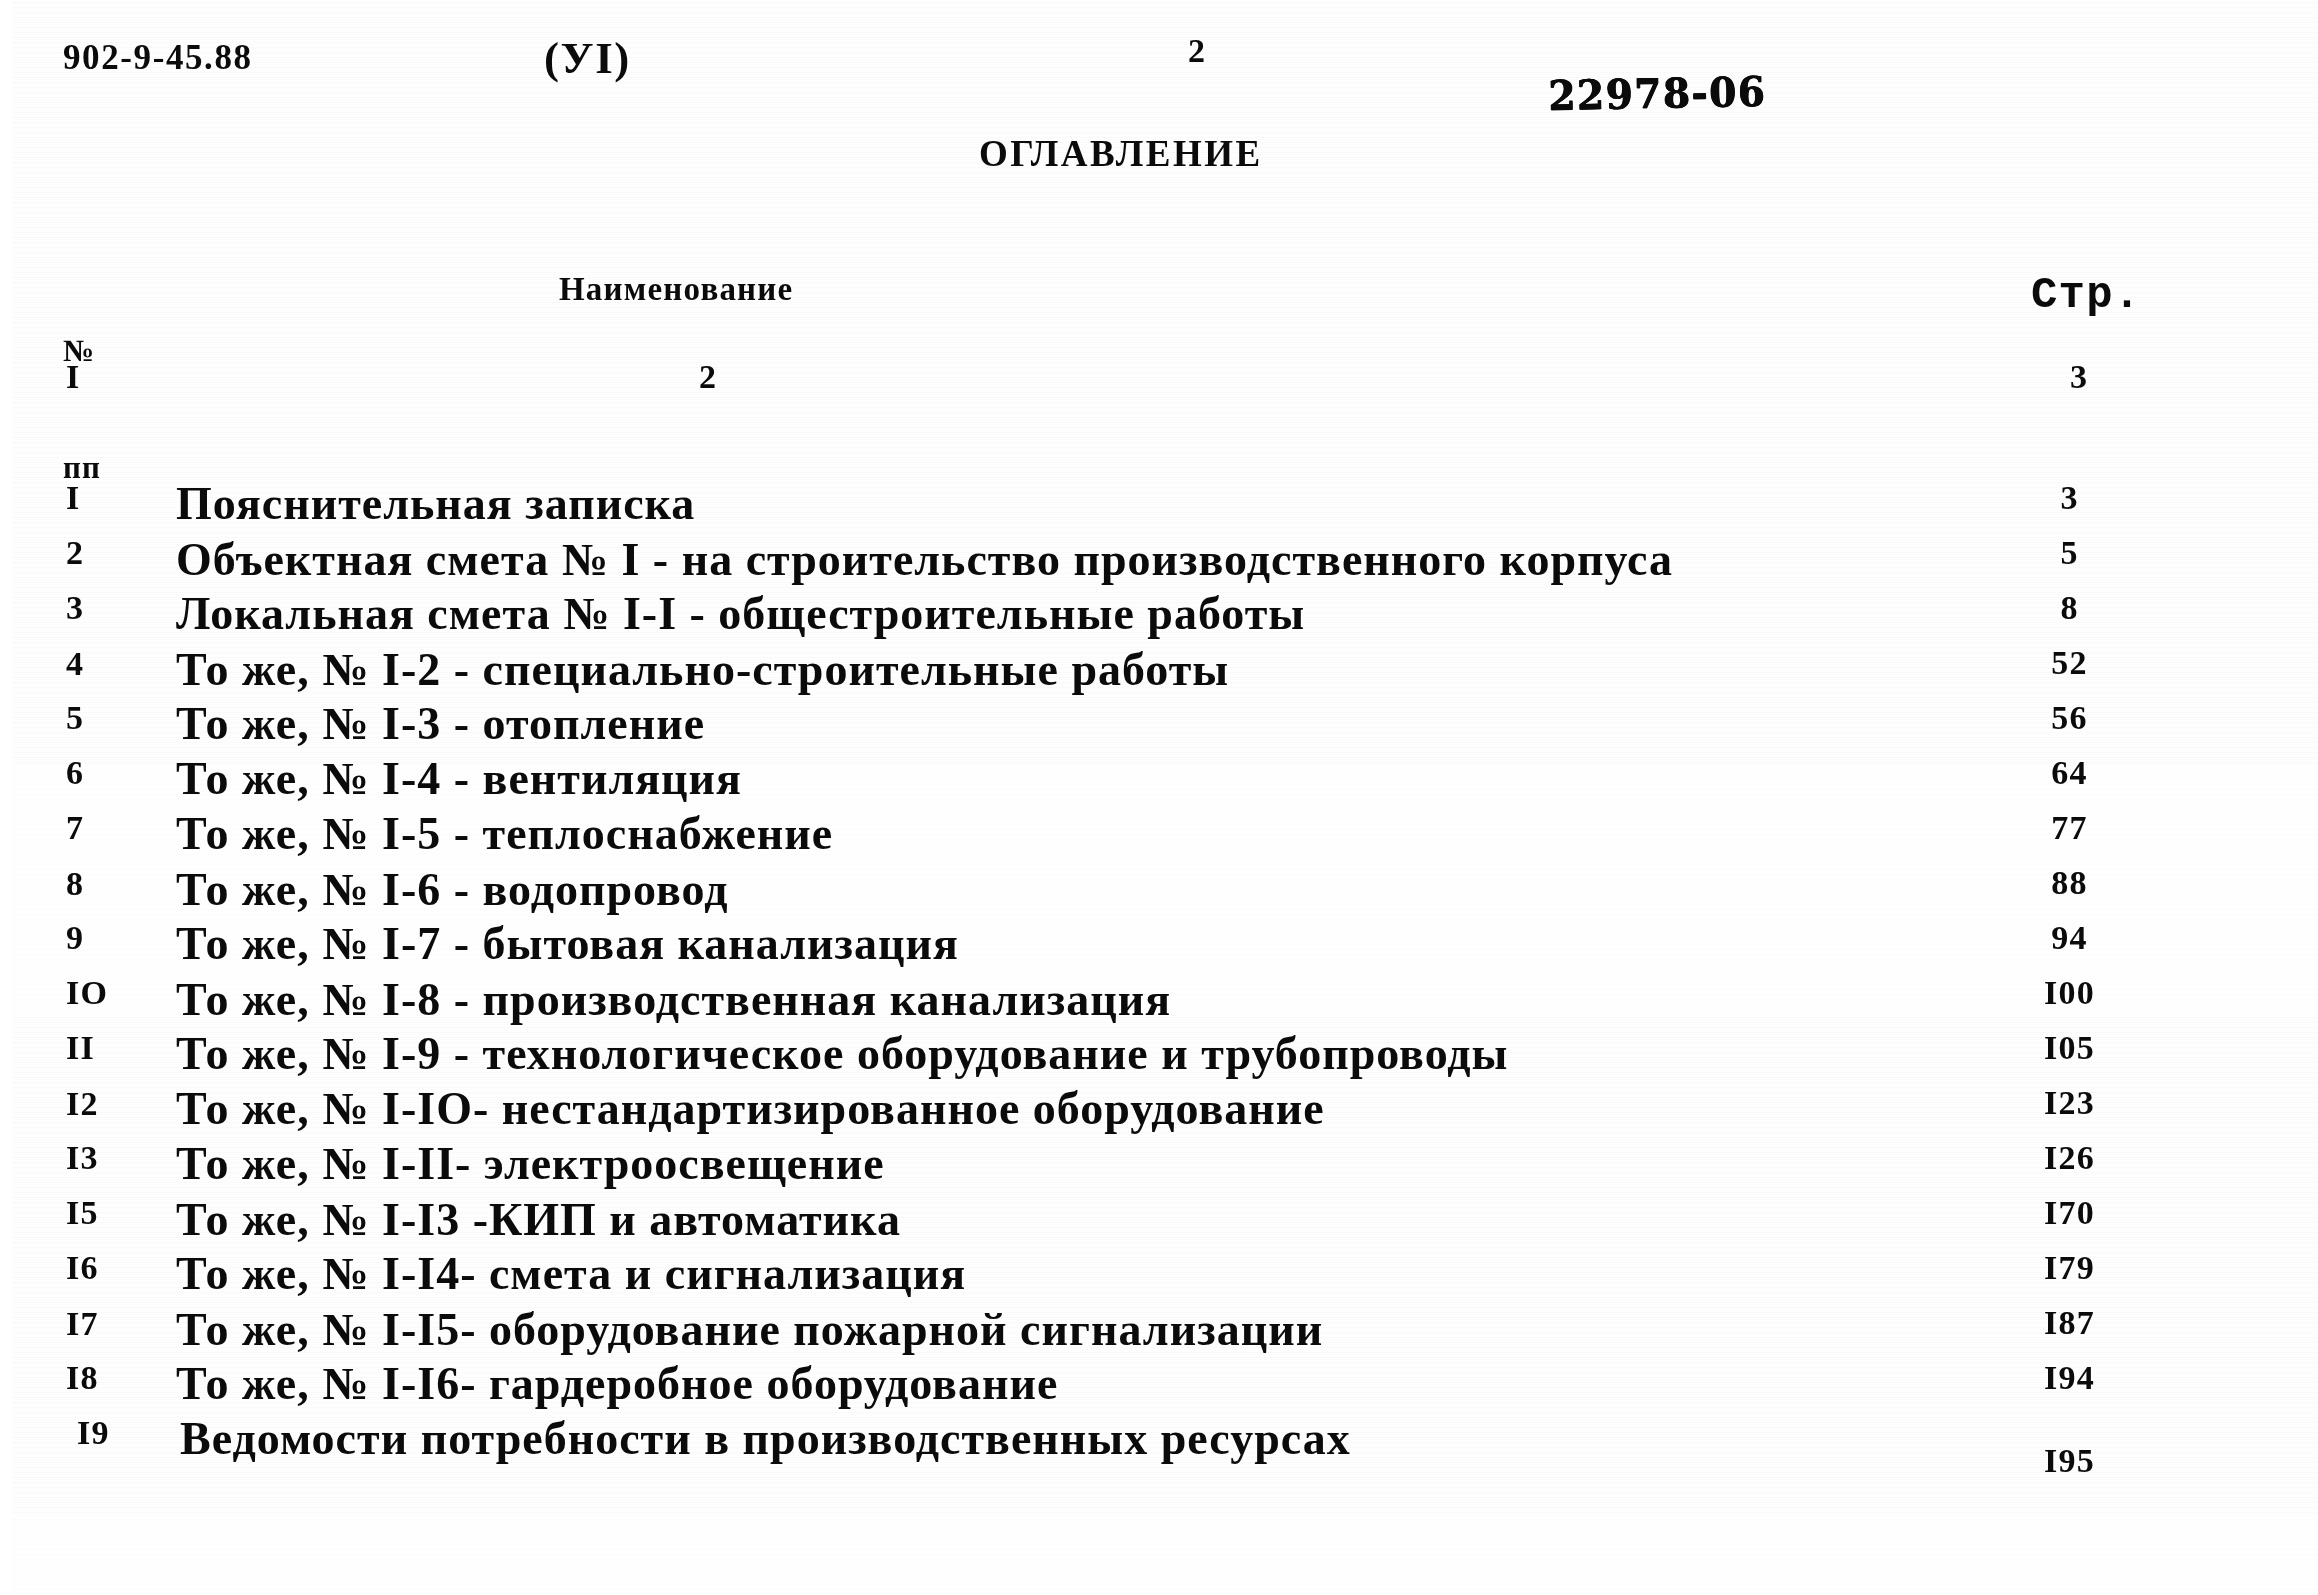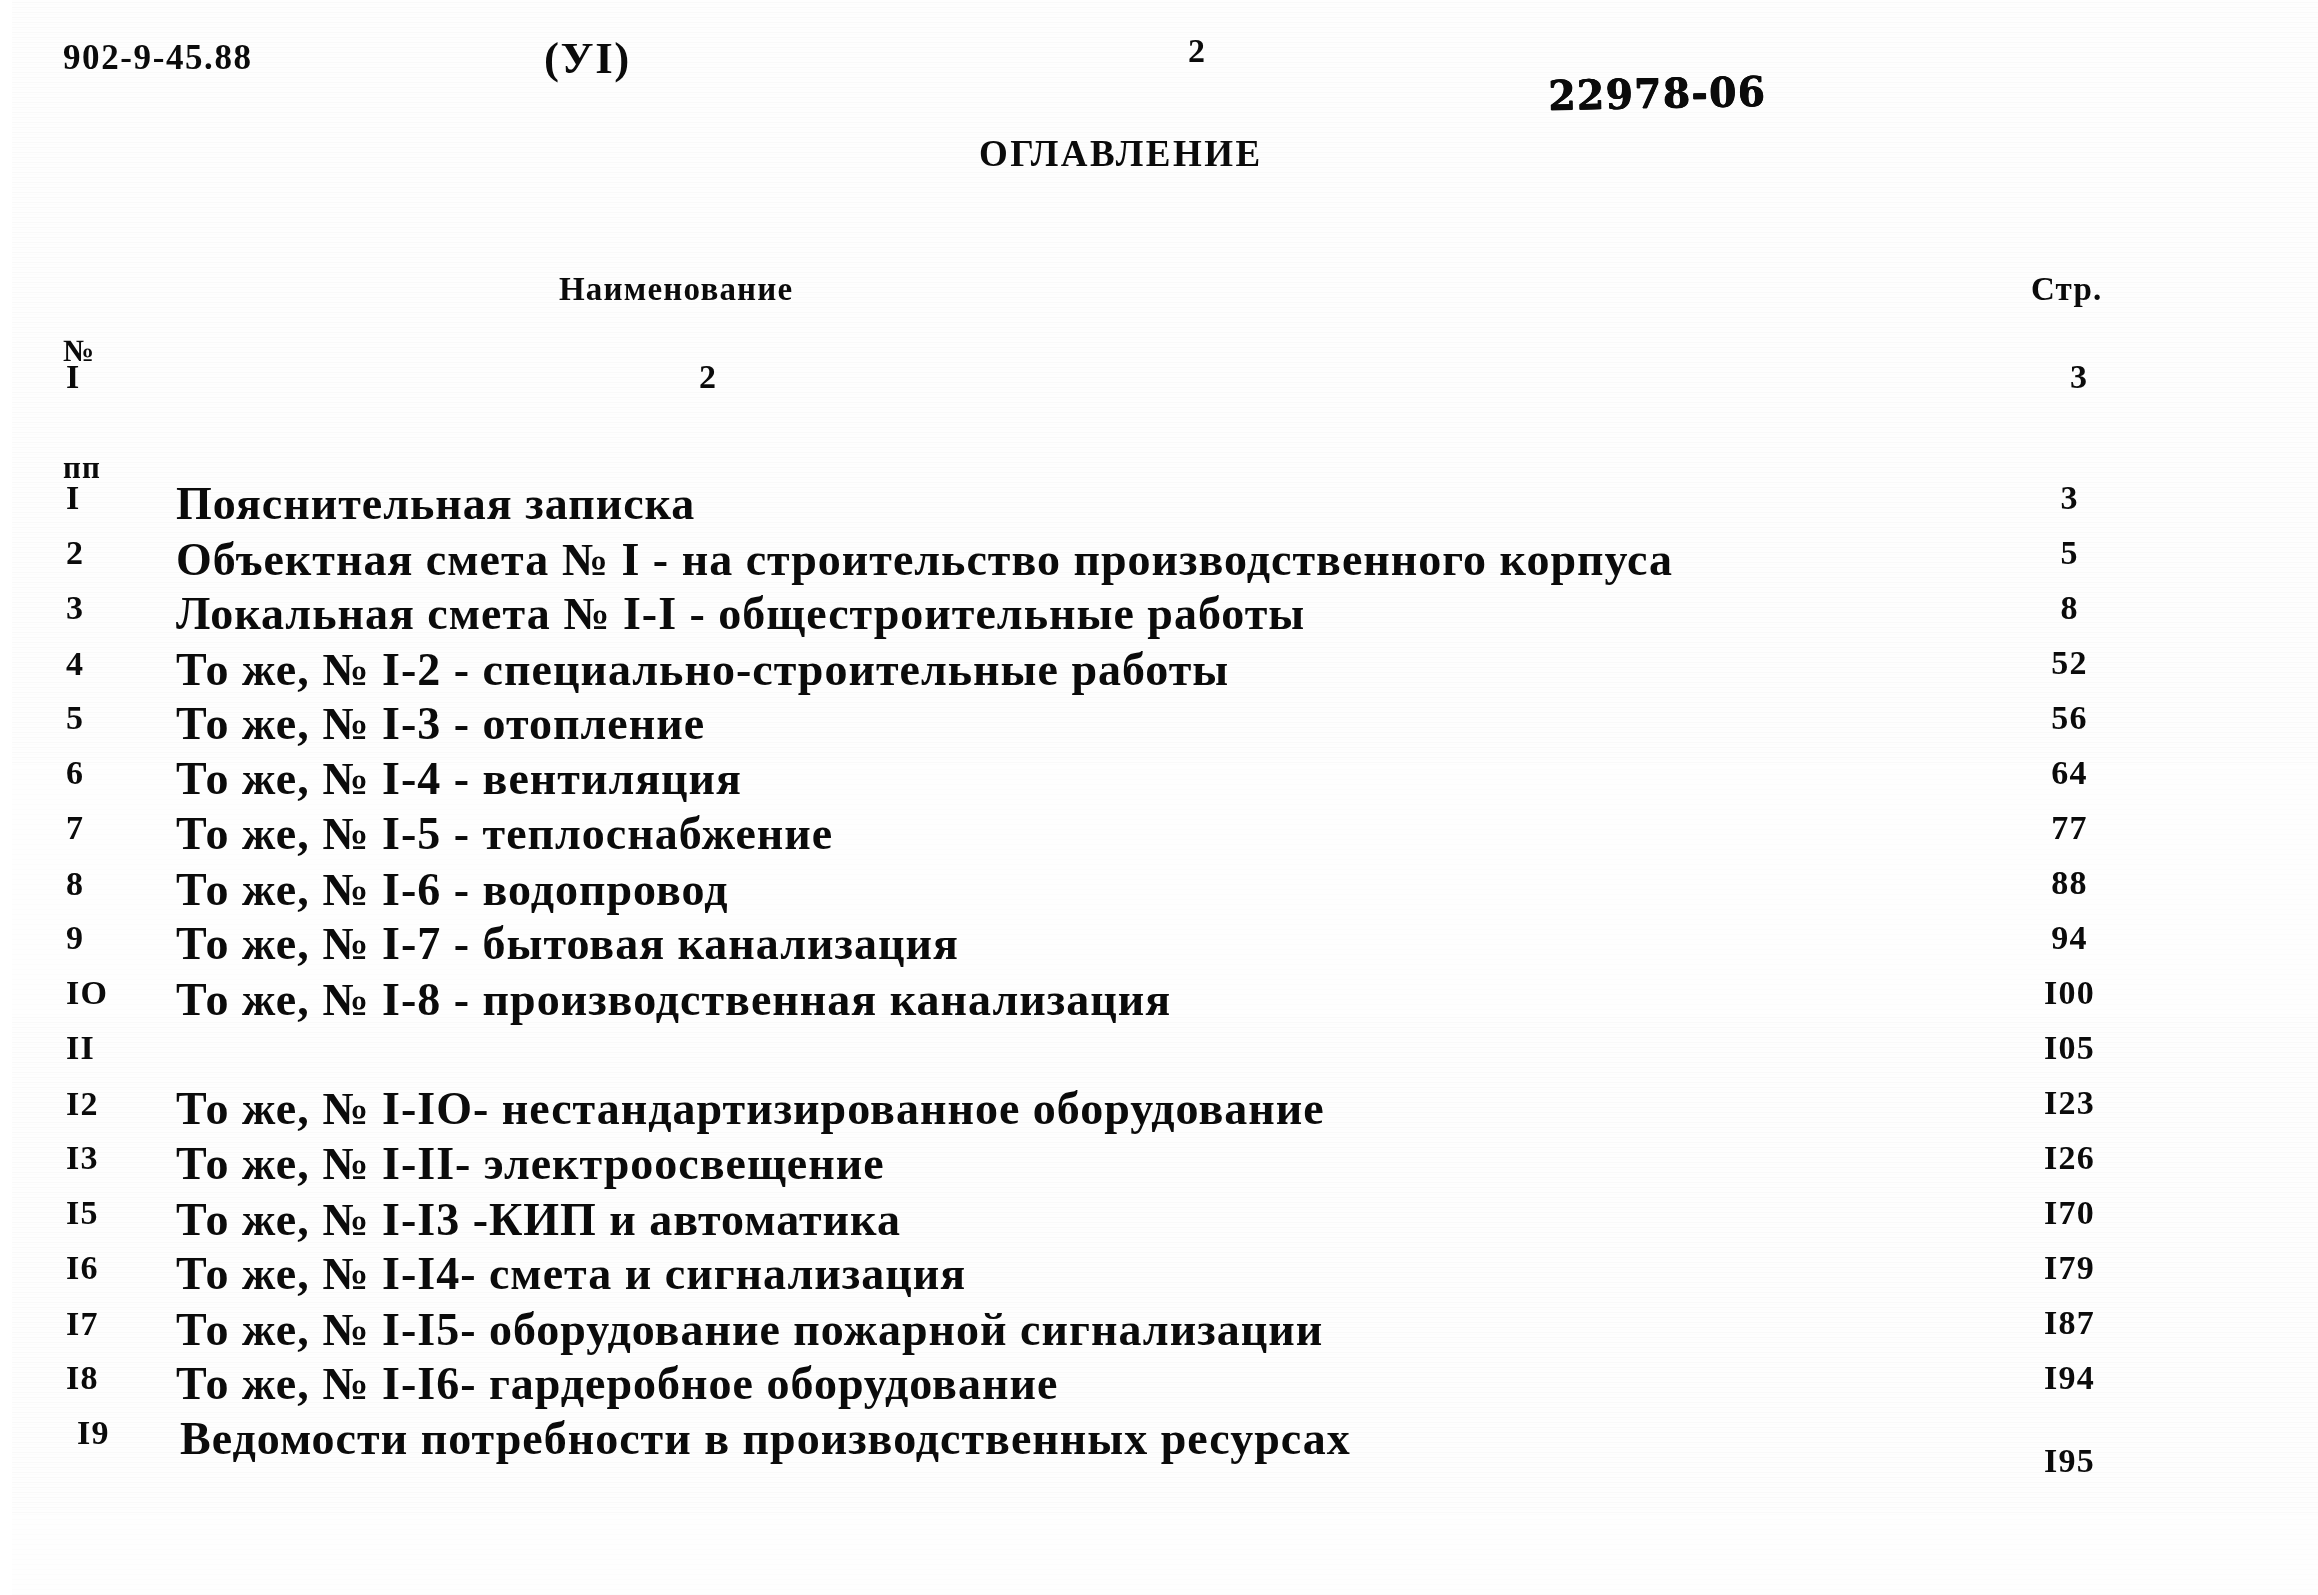--- a/index.html
+++ b/index.html
@@ -131,22 +131,23 @@
     position: absolute;
     left: 547px;
     top: 28px;
     font-size: 33px;
     letter-spacing: 1.2px;
   }
   .th-page {
     position: absolute;
     left: 2019px;
     top: 28px;
-    font-size: 33px;
-    letter-spacing: 1.2px;
+    font-size: 44px;
+    letter-spacing: 1.2px;
+    font-family: Liberation Mono, monospace;
   }
 
   
   .colidx {
     position: absolute;
     left: 0;
     top: 360px;
     width: 2319px;
     height: 49px;
   }
@@ -288,20 +289,21 @@
         <div class="tw name">То же, № I-7 - бытовая канализация</div>
         <div class="tw pg">94</div>
       </div>
       <div class="row">
         <div class="tw no">IO</div>
         <div class="tw name">То же, № I-8 - производственная канализация</div>
         <div class="tw pg">I00</div>
       </div>
       <div class="row">
         <div class="tw no">II</div>
+        <div class="tw name">То же, № I-9 - технологическое оборудование и трубопроводы</div>
         <div class="tw pg">I05</div>
       </div>
       <div class="row">
         <div class="tw no">I2</div>
         <div class="tw name">То же, № I-IO- нестандартизированное оборудование</div>
         <div class="tw pg">I23</div>
       </div>
       <div class="row">
         <div class="tw no">I3</div>
         <div class="tw name">То же, № I-II- электроосвещение</div>

